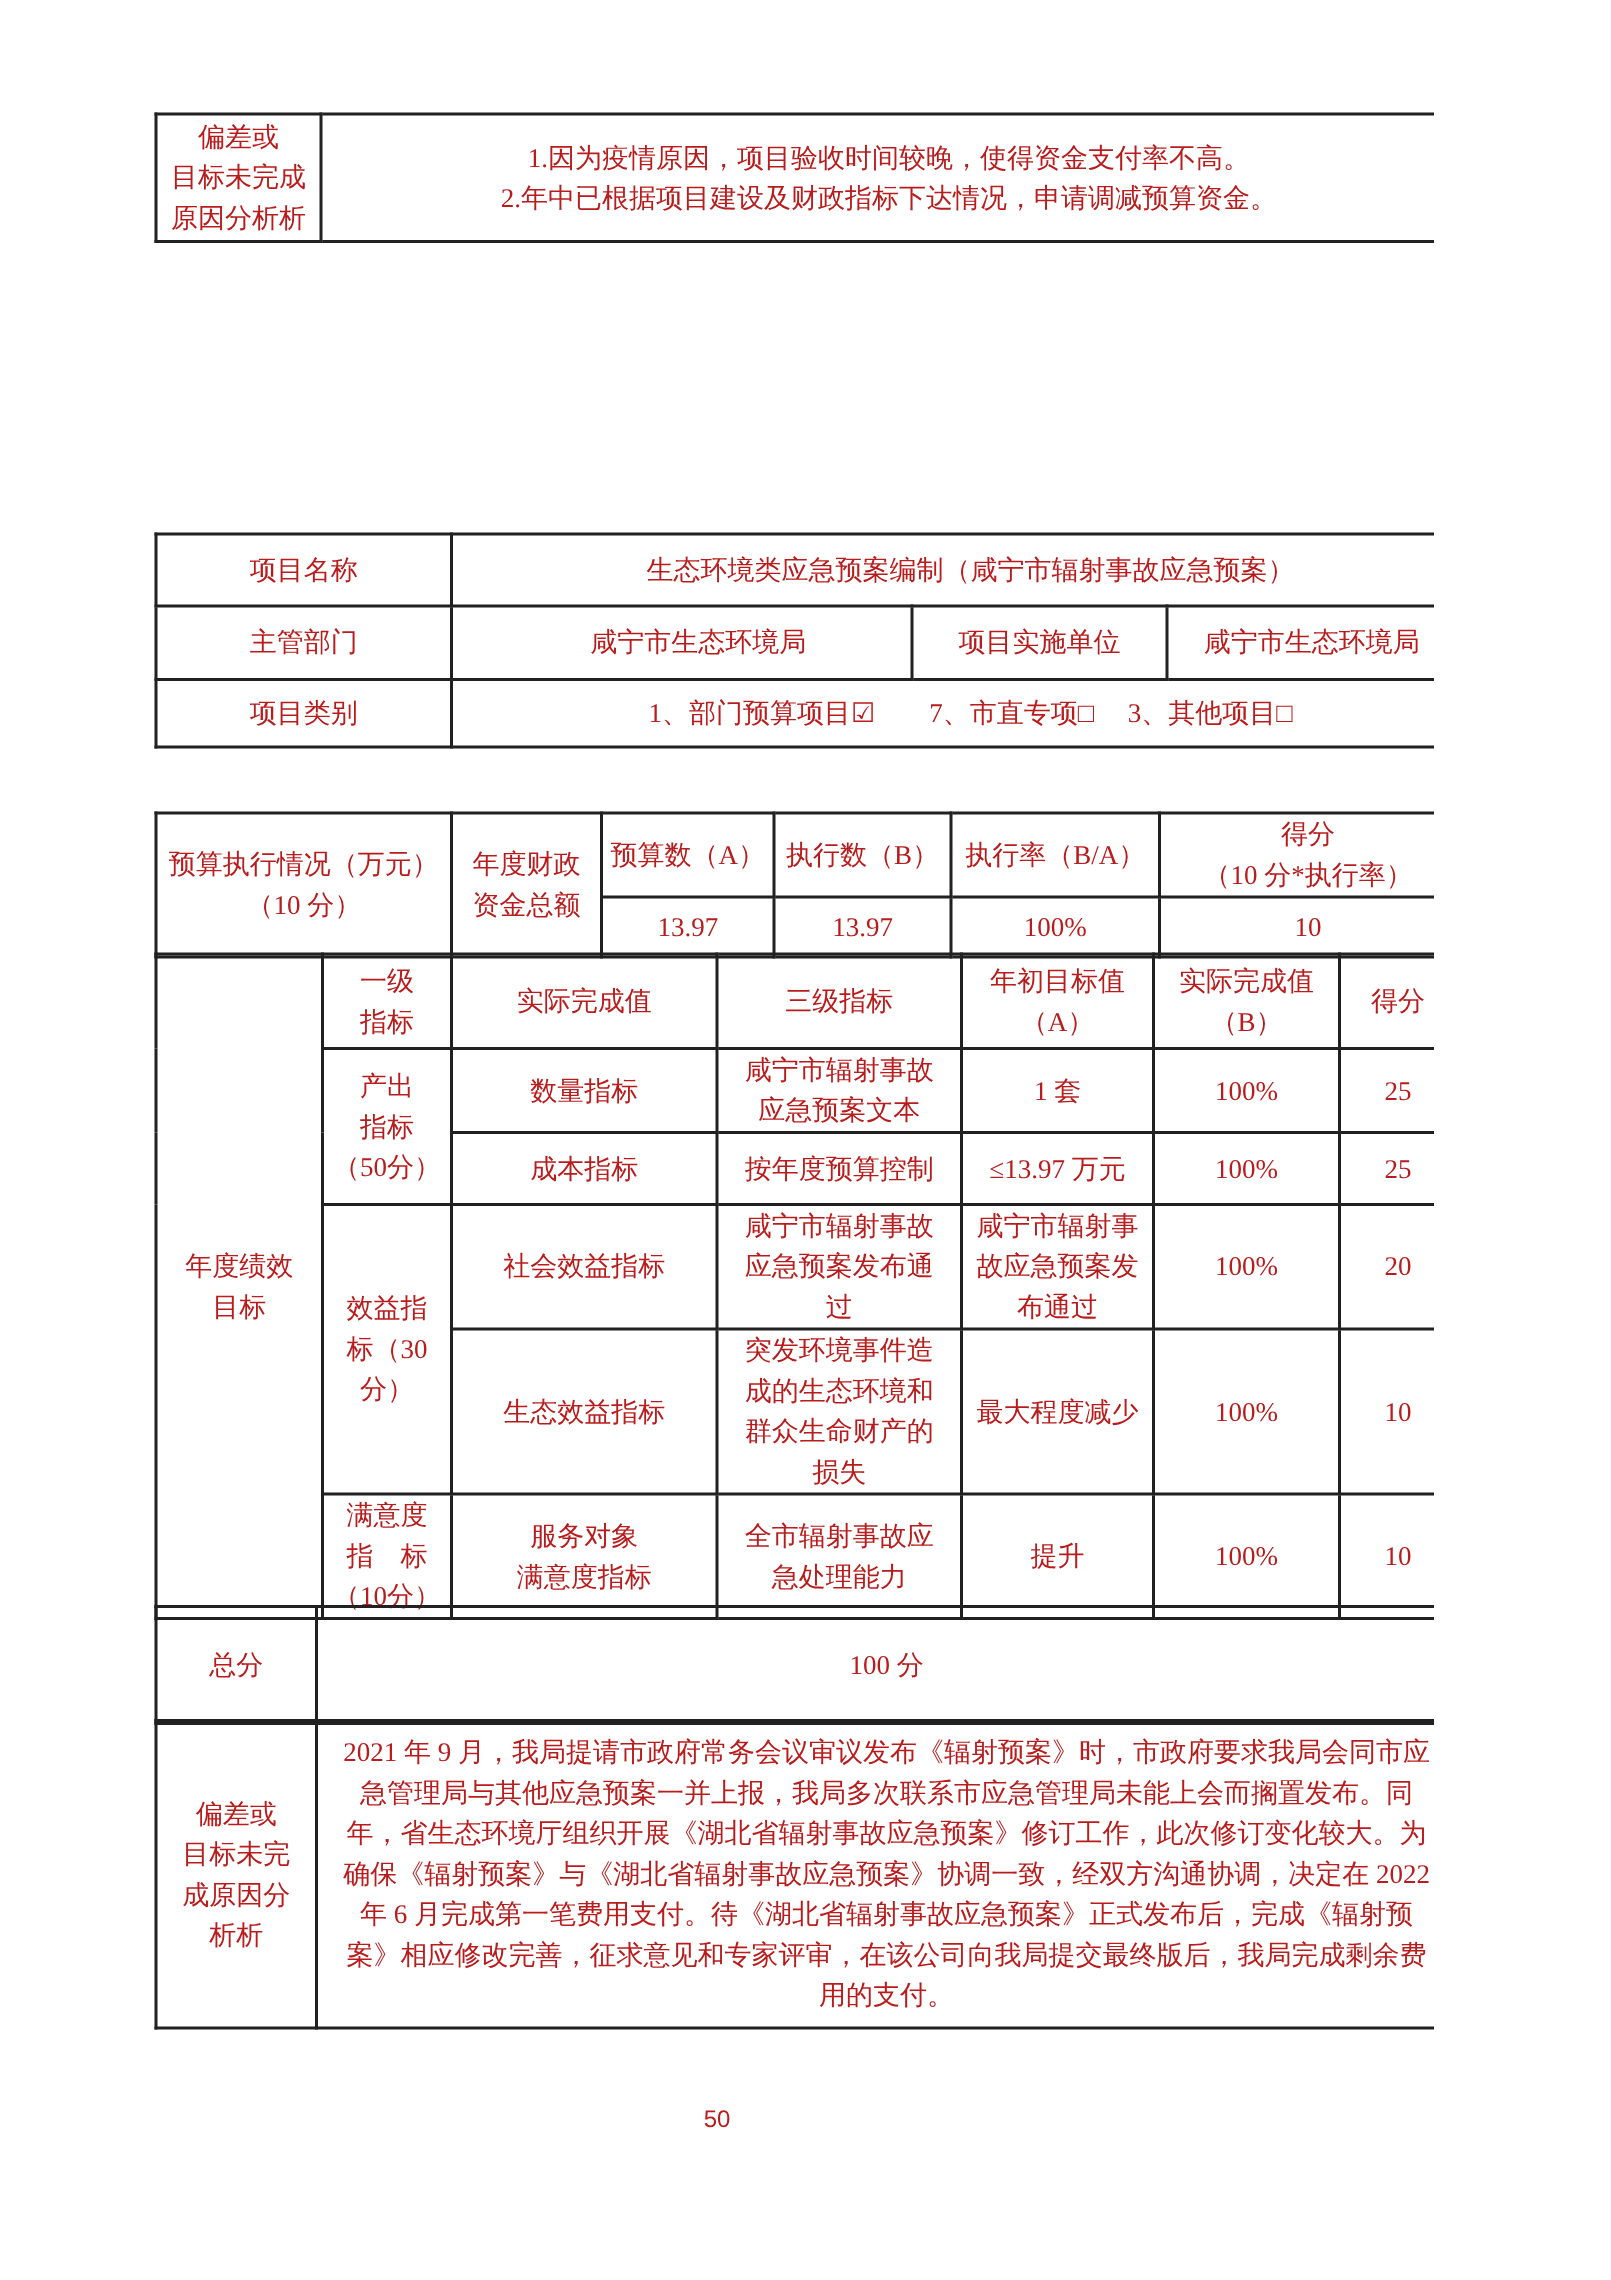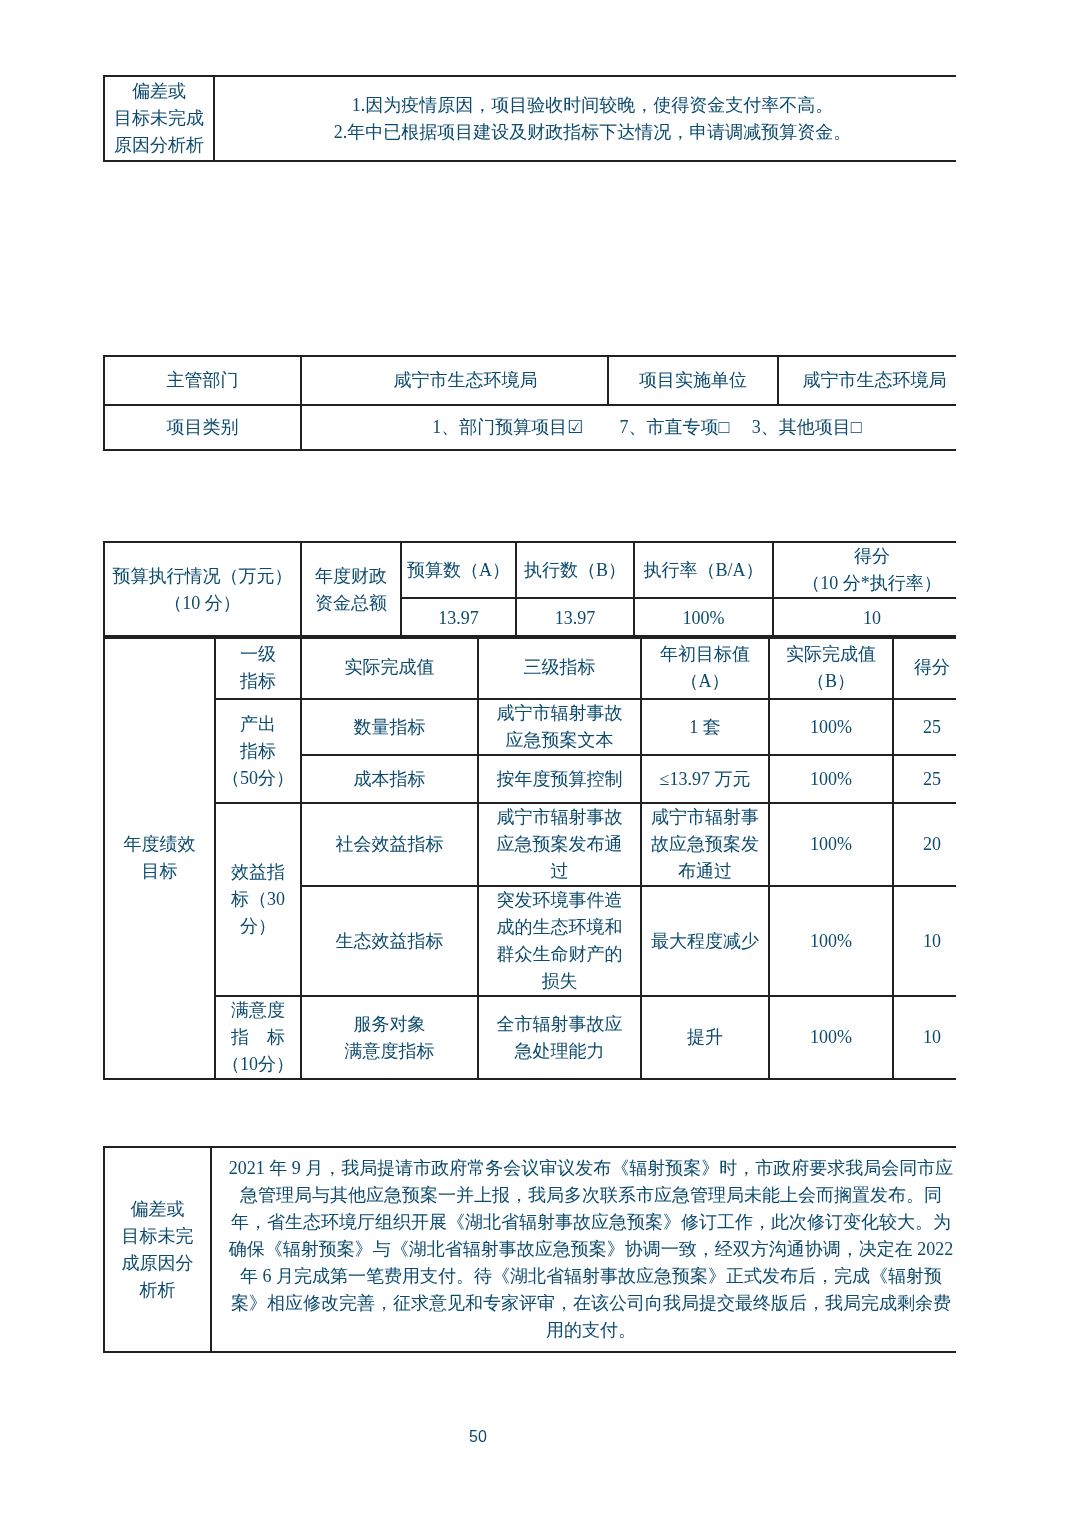--- a/index.html
+++ b/index.html
@@ -3,21 +3,21 @@
 <meta charset="utf-8">
 <style>
   * { margin: 0; padding: 0; box-sizing: border-box; }
   html, body { background: #ffffff; }
   .page {
     position: relative;
     width: 956px;
     height: 1520px;
     background: #ffffff;
     font-family: "Liberation Serif", "DejaVu Serif", serif;
-    color: #0c4a6e;
+    color: #b91c1c;
     overflow: hidden;
   }
   table.doc {
     position: absolute;
     border-collapse: collapse;
     table-layout: fixed;
     width: 867px;
     font-size: 18px;
   }
   table.doc td {
@@ -45,21 +45,20 @@
     letter-spacing: 1px;
   }
   .page-number {
     position: absolute;
     top: 1405px;
     left: 0;
     width: 100%;
     text-align: center;
     font-family: "Liberation Sans", "DejaVu Sans", sans-serif;
     font-size: 16px;
-    margin-top: 23px;
   }
 </style>
 </head>
 <body>
 
 <div class="page">
 
   <table class="doc top-table" style="left:103px; top:75px;">
     <colgroup>
         <col style="width:110px">
@@ -82,20 +81,24 @@
 
 
   <table class="doc" style="left:103px; top:355px;">
     <colgroup>
         <col style="width:197px">
         <col style="width:307px">
         <col style="width:170px">
         <col style="width:193px">
       </colgroup>
     <tbody>
+        <tr style="height:48px">
+      <td>项目名称</td>
+      <td colspan="3" class="val-left">生态环境类应急预案编制（咸宁市辐射事故应急预案）</td>
+    </tr>
     <tr style="height:49px">
       <td>主管部门</td>
       <td class="val-left">咸宁市生态环境局</td>
       <td>项目实施单位</td>
       <td>咸宁市生态环境局</td>
     </tr>
     <tr style="height:45px">
       <td>项目类别</td>
       <td colspan="3" class="val-left">1、部门预算项目☑　　7、市直专项□　 3、其他项目□</td>
     </tr>
@@ -226,20 +229,32 @@
 满意度指标</span></td>
       <td><span class="pre">全市辐射事故应
 急处理能力</span></td>
       <td>提升</td>
       <td>100%</td>
       <td>10</td>
     </tr>
   </tbody>
     </table>
 
+  <table class="doc" style="left:103px; top:1070px;">
+    <colgroup>
+        <col style="width:107px">
+        <col style="width:760px">
+      </colgroup>
+    <tbody>
+        <tr style="height:78px">
+      <td>总分</td>
+      <td>100 分</td>
+    </tr>
+  </tbody>
+    </table>
 
   <table class="doc" style="left:103px; top:1146px;">
     <colgroup>
         <col style="width:107px">
         <col style="width:760px">
       </colgroup>
     <tbody>
         <tr style="height:205px">
       <td>
         <span class="pre">偏差或

